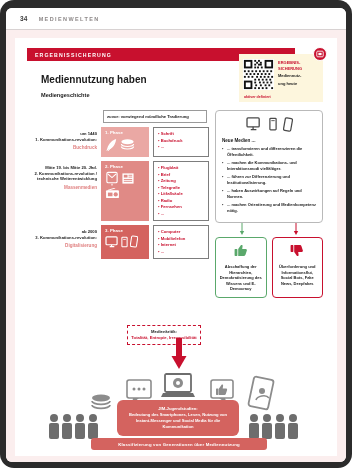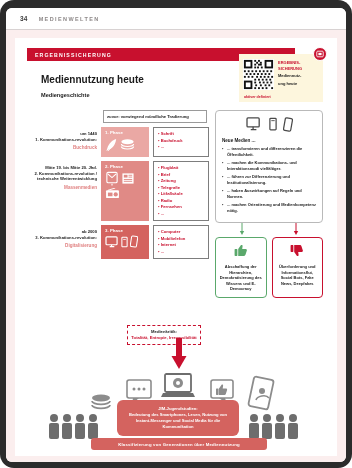--- a/index.html
+++ b/index.html
@@ -136,21 +136,21 @@
       <span class="headtitle">MEDIENWELTEN</span>
     </div>
 
     <div class="body-bg">
       <div class="sheet">
 
         <div class="ribbon">
           <span>ERGEBNISSICHERUNG</span>
         </div>
 
-        <div class="maintitle">Mediennutzung heute</div>
+        <div class="maintitle">Mediennutzung haben</div>
         <div class="subtitle">Mediengeschichte</div>
 
         <div class="qrbadge">
           <svg class="qrimg" viewBox="0 0 33 33">
             <rect width="33" height="33" fill="#fff"></rect>
             <g fill="#111">
               <rect x="1" y="1" width="9" height="9"></rect>
                 <rect x="3" y="3" width="5" height="5" fill="#fff"></rect>
               <rect x="23" y="1" width="9" height="9"></rect>
                 <rect x="25" y="3" width="5" height="5" fill="#fff"></rect>

